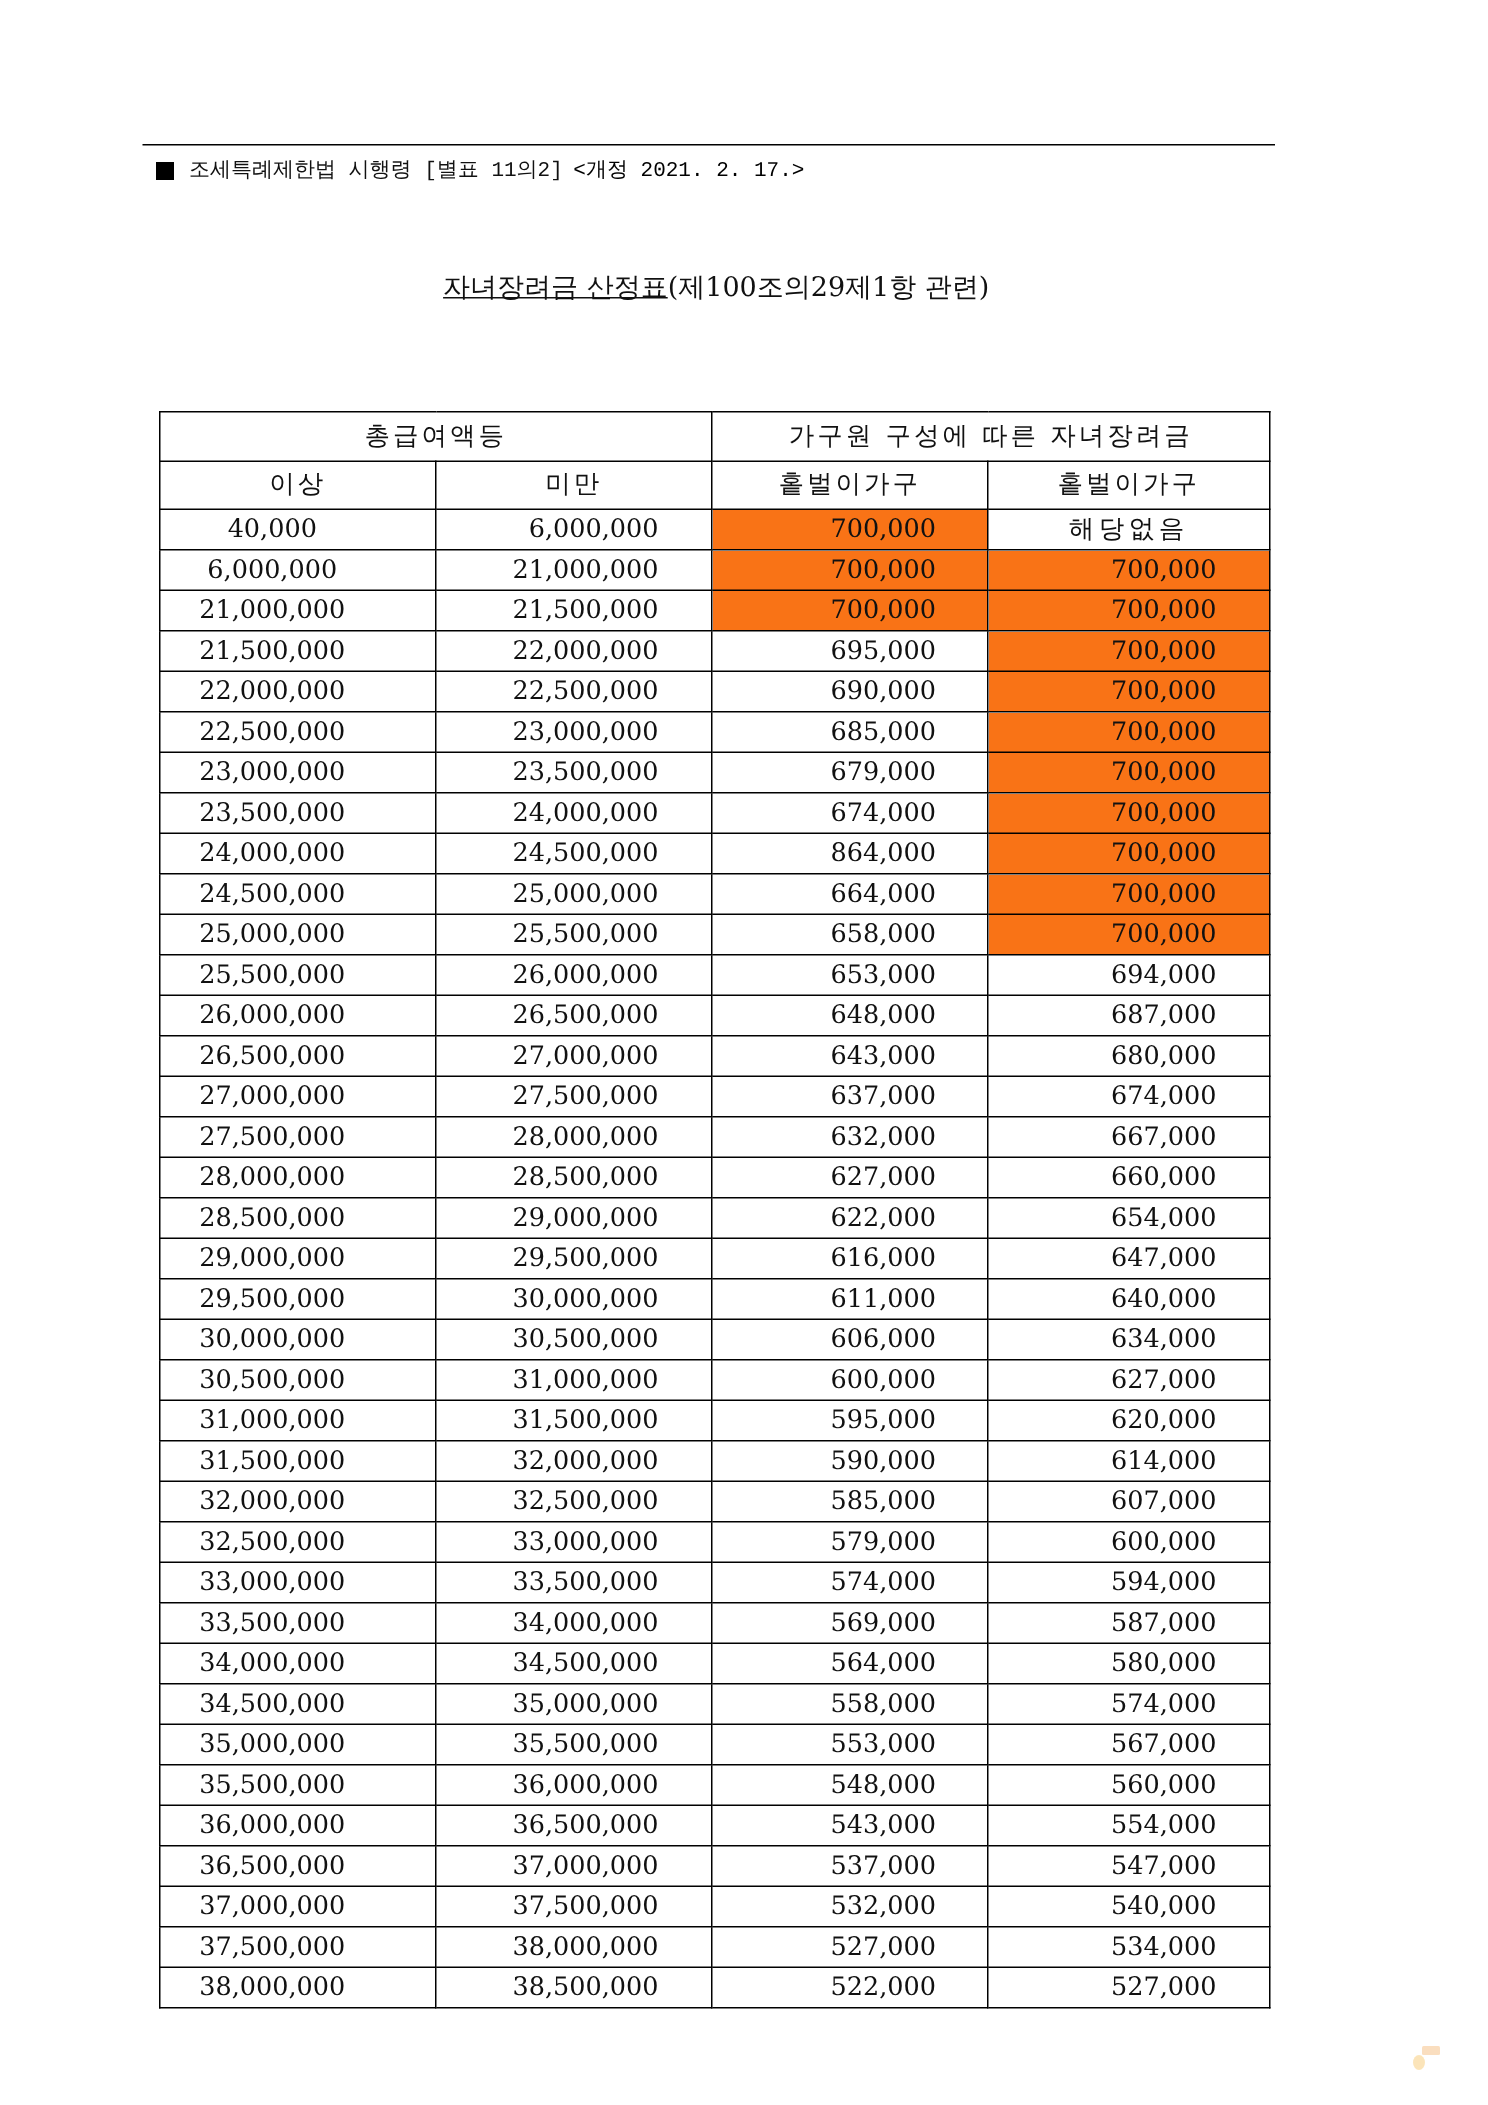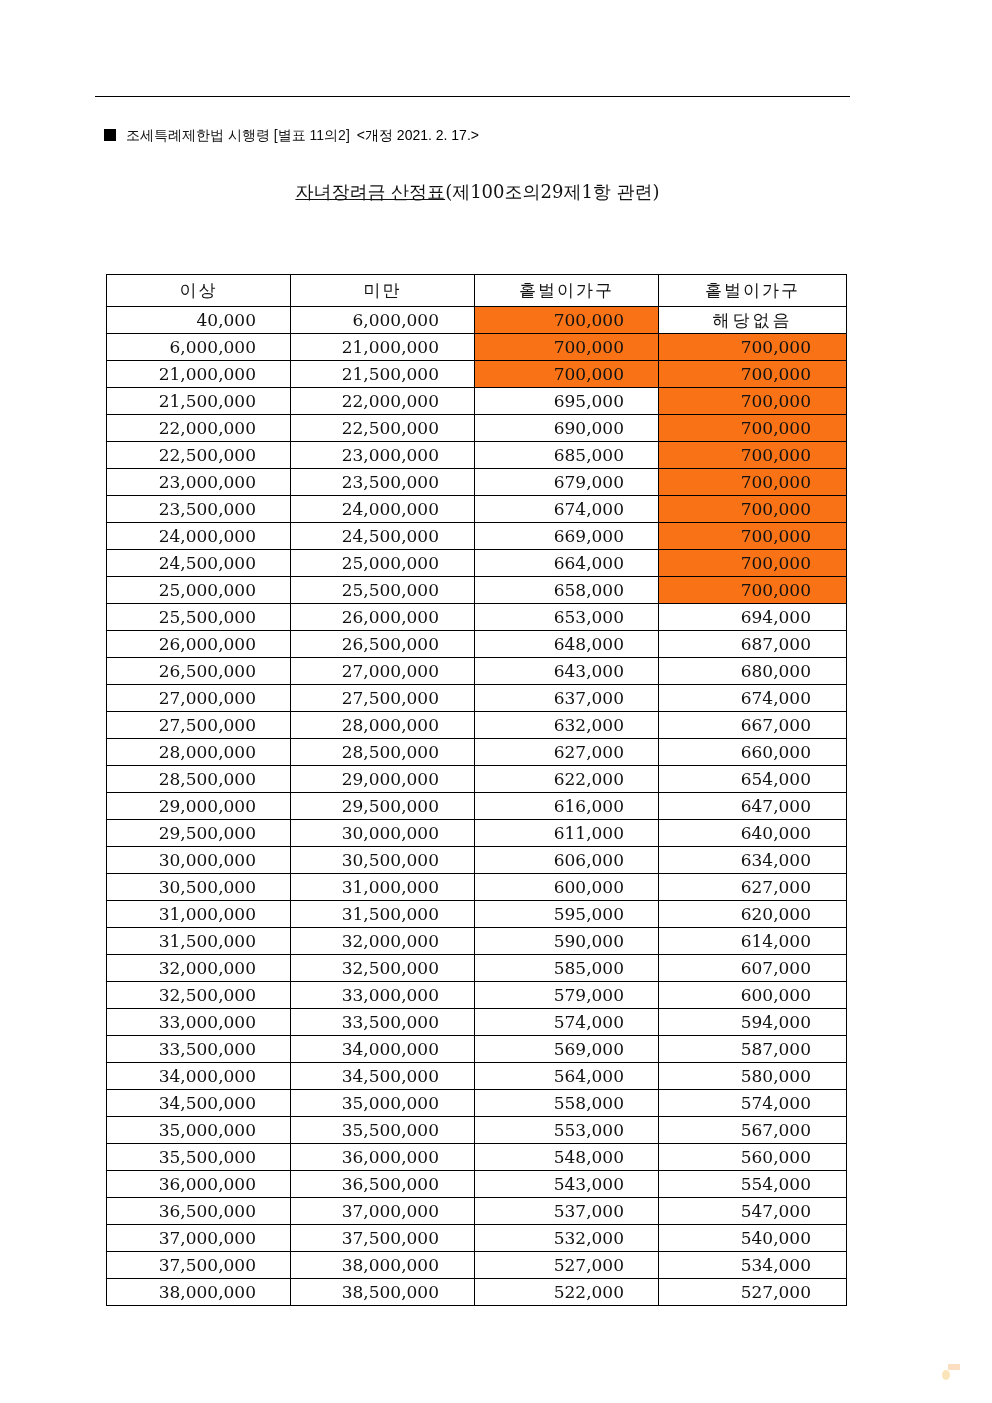--- a/index.html
+++ b/index.html
@@ -8,22 +8,22 @@
       font-family: "DejaVu Serif", "Liberation Serif", serif;
       color: #111111;
     }
     .top-rule {
       position: absolute; left: 95px; top: 96px; width: 755px; height: 0;
       border-top: 1px solid #000000;
     }
     .header-line {
       position: absolute; left: 104px; top: 103px; height: 22px;
       font-size: 14px; line-height: 22px; white-space: nowrap;
-      font-family: Liberation Sans, sans-serif;
-      display: flex; align-items: center; margin-top: 21px;
+      font-family: Liberation Mono, monospace;
+      display: flex; align-items: center;
     }
     .square-bullet {
       display: inline-block; width: 12px; height: 12px; background: #000;
       margin-right: 10px;
     }
     .revision { color: #000000; margin-left: 7px; }
     .title {
       position: absolute; left: 0; width: 955px; top: 179px; text-align: center;
       font-size: 18px; line-height: 26px; white-space: nowrap;
     }
@@ -32,21 +32,21 @@
       position: absolute; left: 106px; top: 274px;
       border-collapse: collapse; width: 740px;
       font-size: 17px; table-layout: fixed;
     }
     table.grid td {
       border: 1px solid #000000; padding: 0; height: 26px; line-height: 26px;
       white-space: nowrap; overflow: hidden;
     }
     table.grid tr.h1 td { height: 32px; line-height: 32px; text-align: center; letter-spacing: 2px; }
     table.grid tr.h2 td { height: 31px; line-height: 31px; text-align: center; letter-spacing: 2px; }
-    table.grid td.num { text-align: right; padding-right: 34px; }
+    table.grid td.num { text-align: center; padding-right: 34px; }
     table.grid td.num2 { text-align: right; padding-right: 35px; }
     table.grid td.num3 { text-align: right; padding-right: 34px; }
     table.grid td.num4 { text-align: right; padding-right: 35px; }
     table.grid td.center { text-align: center; letter-spacing: 3px; }
     table.grid td.shade { background: #f97316; }
     .watermark {
       position: absolute; left: 940px; top: 1364px; width: 40px; height: 20px;
       opacity: 0.35;
     }
     .watermark .bulb {
@@ -78,20 +78,24 @@
 </div>
 
 <table class="grid">
   <colgroup>
     <col style="width:184px">
       <col style="width:184px">
       <col style="width:184px">
       <col style="width:188px">
   </colgroup>
   <thead>
+    <tr class="h1">
+      <td colspan="2">총급여액등</td>
+      <td colspan="2">가구원 구성에 따른 자녀장려금</td>
+    </tr>
     <tr class="h2">
       <td>이상</td>
       <td>미만</td>
       <td>홑벌이가구</td>
       <td>홑벌이가구</td>
     </tr>
   </thead>
   <tbody id="table-body">
       <tr>
         <td class="num">40,000</td>
@@ -137,21 +141,21 @@
       </tr>
       <tr>
         <td class="num">23,500,000</td>
         <td class="num2">24,000,000</td>
         <td class="num3">674,000</td>
         <td class="num4 shade">700,000</td>
       </tr>
       <tr>
         <td class="num">24,000,000</td>
         <td class="num2">24,500,000</td>
-        <td class="num3">669,000</td>
+        <td class="num3">864,000</td>
         <td class="num4 shade">700,000</td>
       </tr>
       <tr>
         <td class="num">24,500,000</td>
         <td class="num2">25,000,000</td>
         <td class="num3">664,000</td>
         <td class="num4 shade">700,000</td>
       </tr>
       <tr>
         <td class="num">25,000,000</td>

